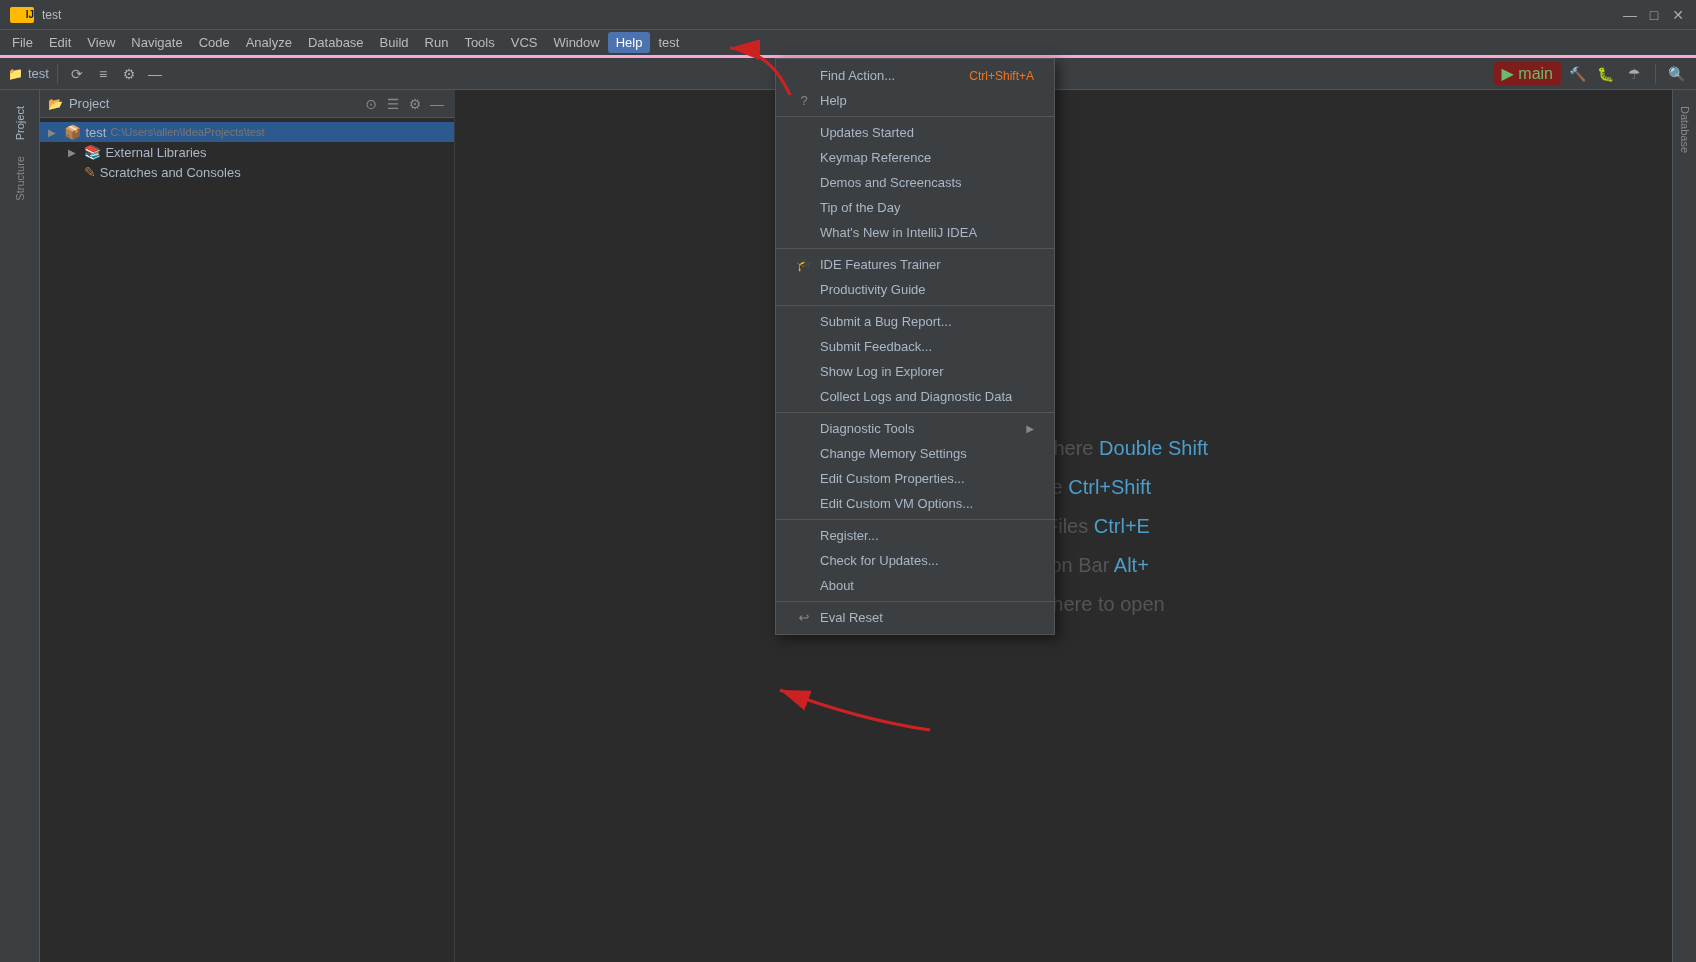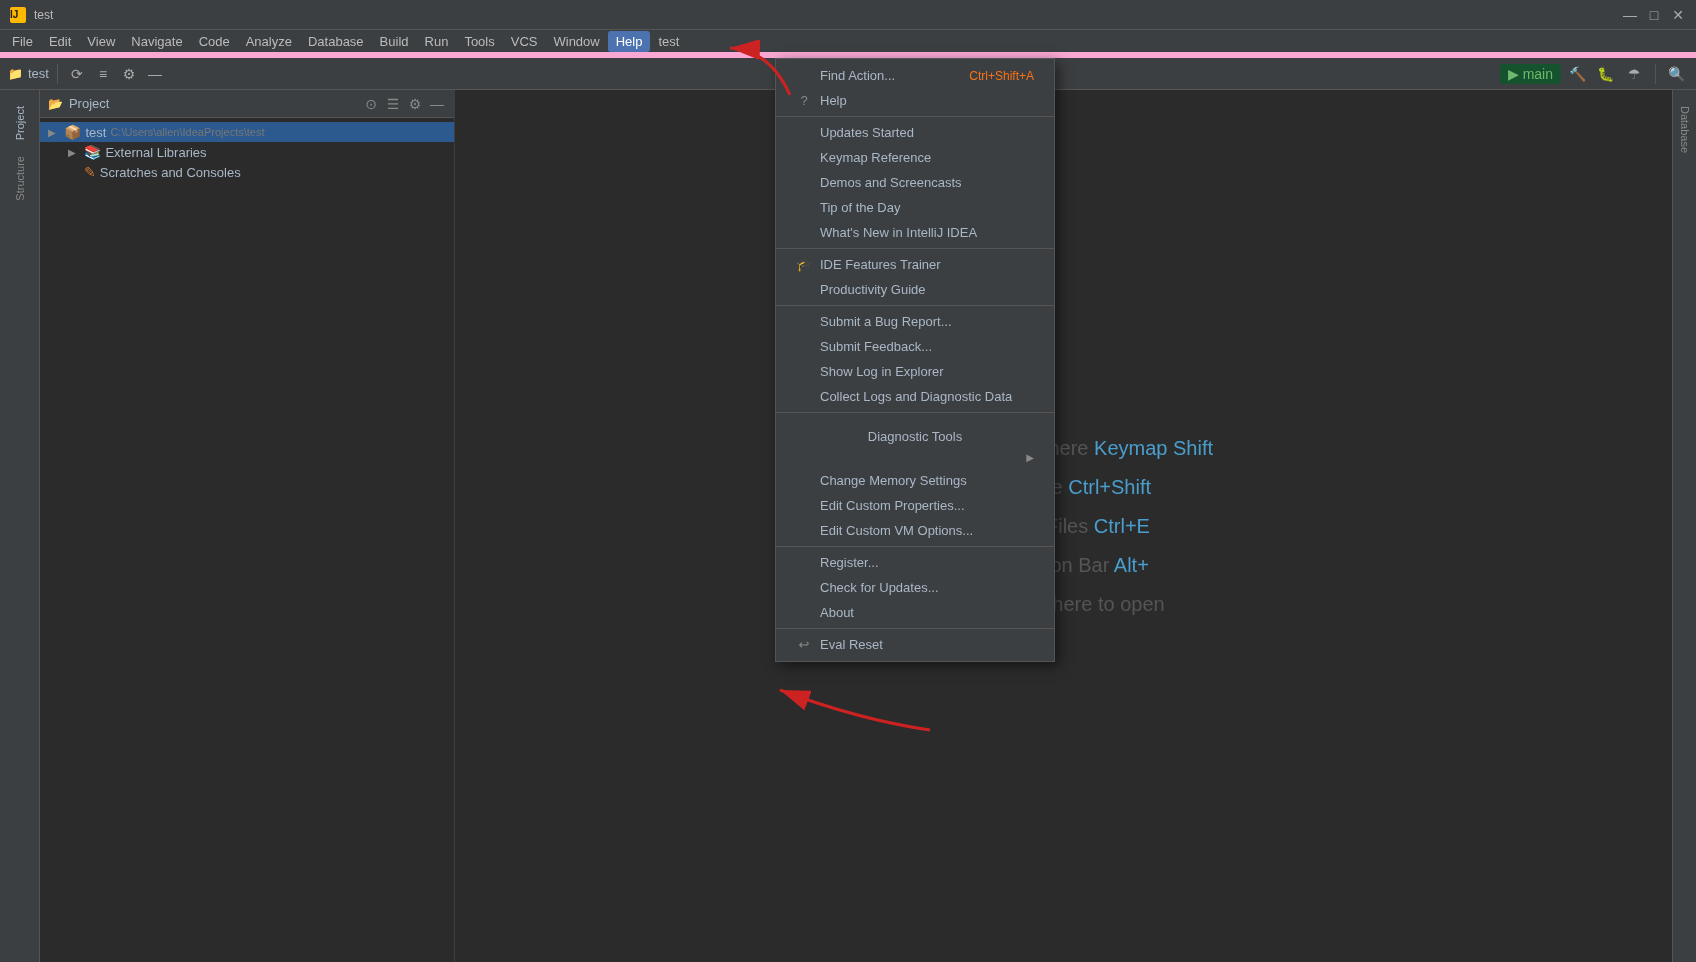--- a/index.html
+++ b/index.html
@@ -17,25 +17,25 @@
     
     .title-bar {
       background: #3c3f41;
       height: 30px;
       display: flex;
       align-items: center;
       padding: 0 10px;
       border-bottom: 1px solid #555;
     }
     .title-bar-icon {
-      width: 16px; height: 16px;
+      width: 24px; height: 16px;
       background: #ffb900;
       border-radius: 2px;
       margin-right: 8px;
-      display: flex; align-items: center; justify-content: flex-start;
+      display: flex; align-items: center; justify-content: flex-end;
       font-size: 10px; font-weight: bold; color: #1a1a1a;
     }
     .title-bar-text {
       color: #bbb;
       font-size: 12px;
       flex: 1;
     }
     .title-bar-controls {
       display: flex; gap: 8px;
     }
@@ -47,21 +47,21 @@
       display: flex; align-items: center; justify-content: center;
     }
 
     
     .menu-bar {
       background: #3c3f41;
       height: 28px;
       display: flex;
       align-items: center;
       padding: 0 4px;
-      border-bottom: 6px solid #f9a8d4;
+      border-bottom: 3px solid #f9a8d4;
     }
     .menu-item {
       padding: 3px 8px;
       color: #bbb;
       font-size: 13px;
       cursor: pointer;
       border-radius: 3px;
       position: relative;
     }
     .menu-item.active { background: #4c72b0; color: #fff; }
@@ -86,21 +86,21 @@
       color: #6e9fcf;
       font-size: 12px;
     }
     .toolbar-sep { width: 1px; height: 20px; background: #555; margin: 0 4px; }
     .toolbar-btn {
       width: 22px; height: 22px;
       display: flex; align-items: center; justify-content: center;
       color: #aaa; cursor: pointer; border-radius: 3px;
       font-size: 14px;
     }
-    .run-btn { background: #14532d; color: #6db96d; padding: 2px 8px; border-radius: 3px; font-size: 14px; display: flex; align-items: center; gap: 4px; }
+    .run-btn { background: #7f1d1d; color: #6db96d; padding: 2px 8px; border-radius: 3px; font-size: 16px; display: flex; align-items: center; gap: 4px; }
 
     
     .main-layout {
       display: flex;
       height: calc(962px - 30px - 28px - 32px);
     }
 
     
     .left-sidebar {
       width: 40px;
@@ -313,21 +313,21 @@
         <span class="tree-arrow" style="visibility:hidden;">▶</span>
         <span class="tree-icon" style="color:#cc7832;">✎</span>
         <span>Scratches and Consoles</span>
       </div>
     </div>
   </div>
 
   <div class="editor-area">
     <div class="editor-hint">
       <span style="color:#555;">Search Everywhere</span>
-      <span class="editor-shortcut"> Keymap Shift</span>
+      <span class="editor-shortcut"> Double Shift</span>
     </div>
     <div class="editor-hint">
       <span style="color:#555;">Go to File</span>
       <span class="editor-shortcut"> Ctrl+Shift</span>
     </div>
     <div class="editor-hint">
       <span style="color:#555;">Recent Files</span>
       <span class="editor-shortcut"> Ctrl+E</span>
     </div>
     <div class="editor-hint">
@@ -393,21 +393,21 @@
   </div>
   <div class="help-menu-item">
     <span class="icon"></span>
     <span>Show Log in Explorer</span>
   </div>
   <div class="help-menu-item">
     <span class="icon"></span>
     <span>Collect Logs and Diagnostic Data</span>
   </div>
   <div class="help-menu-sep"></div>
-  <div class="help-menu-item" style="justify-content: flex-end; flex-direction: column;">
+  <div class="help-menu-item" style="justify-content: flex-end;">
     <span class="icon"></span>
     <span>Diagnostic Tools</span>
     <span class="submenu-arrow" style="margin-left:auto;">▶</span>
   </div>
   <div class="help-menu-item">
     <span class="icon"></span>
     <span>Change Memory Settings</span>
   </div>
   <div class="help-menu-item">
     <span class="icon"></span>

